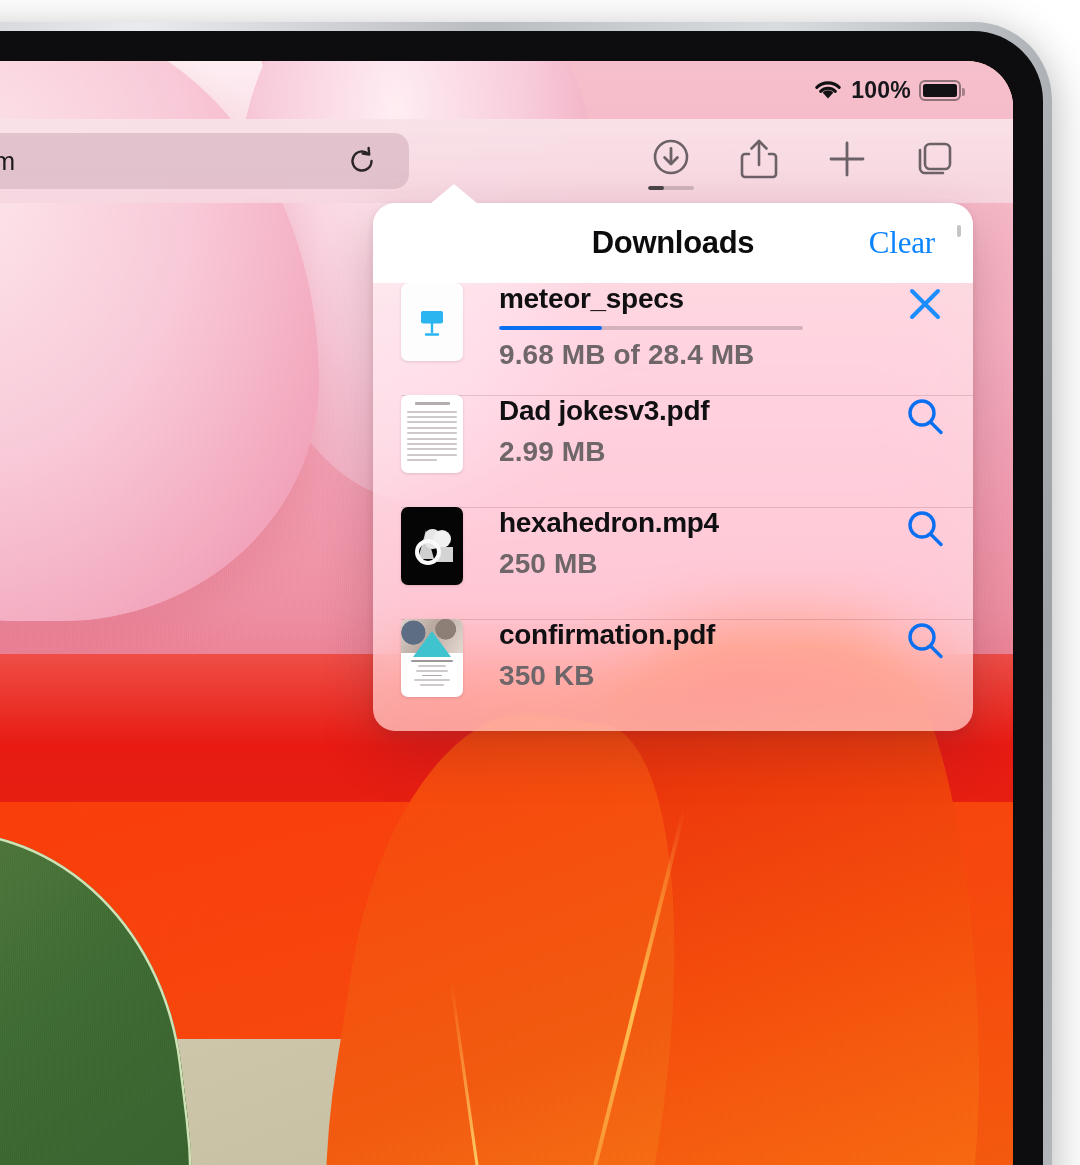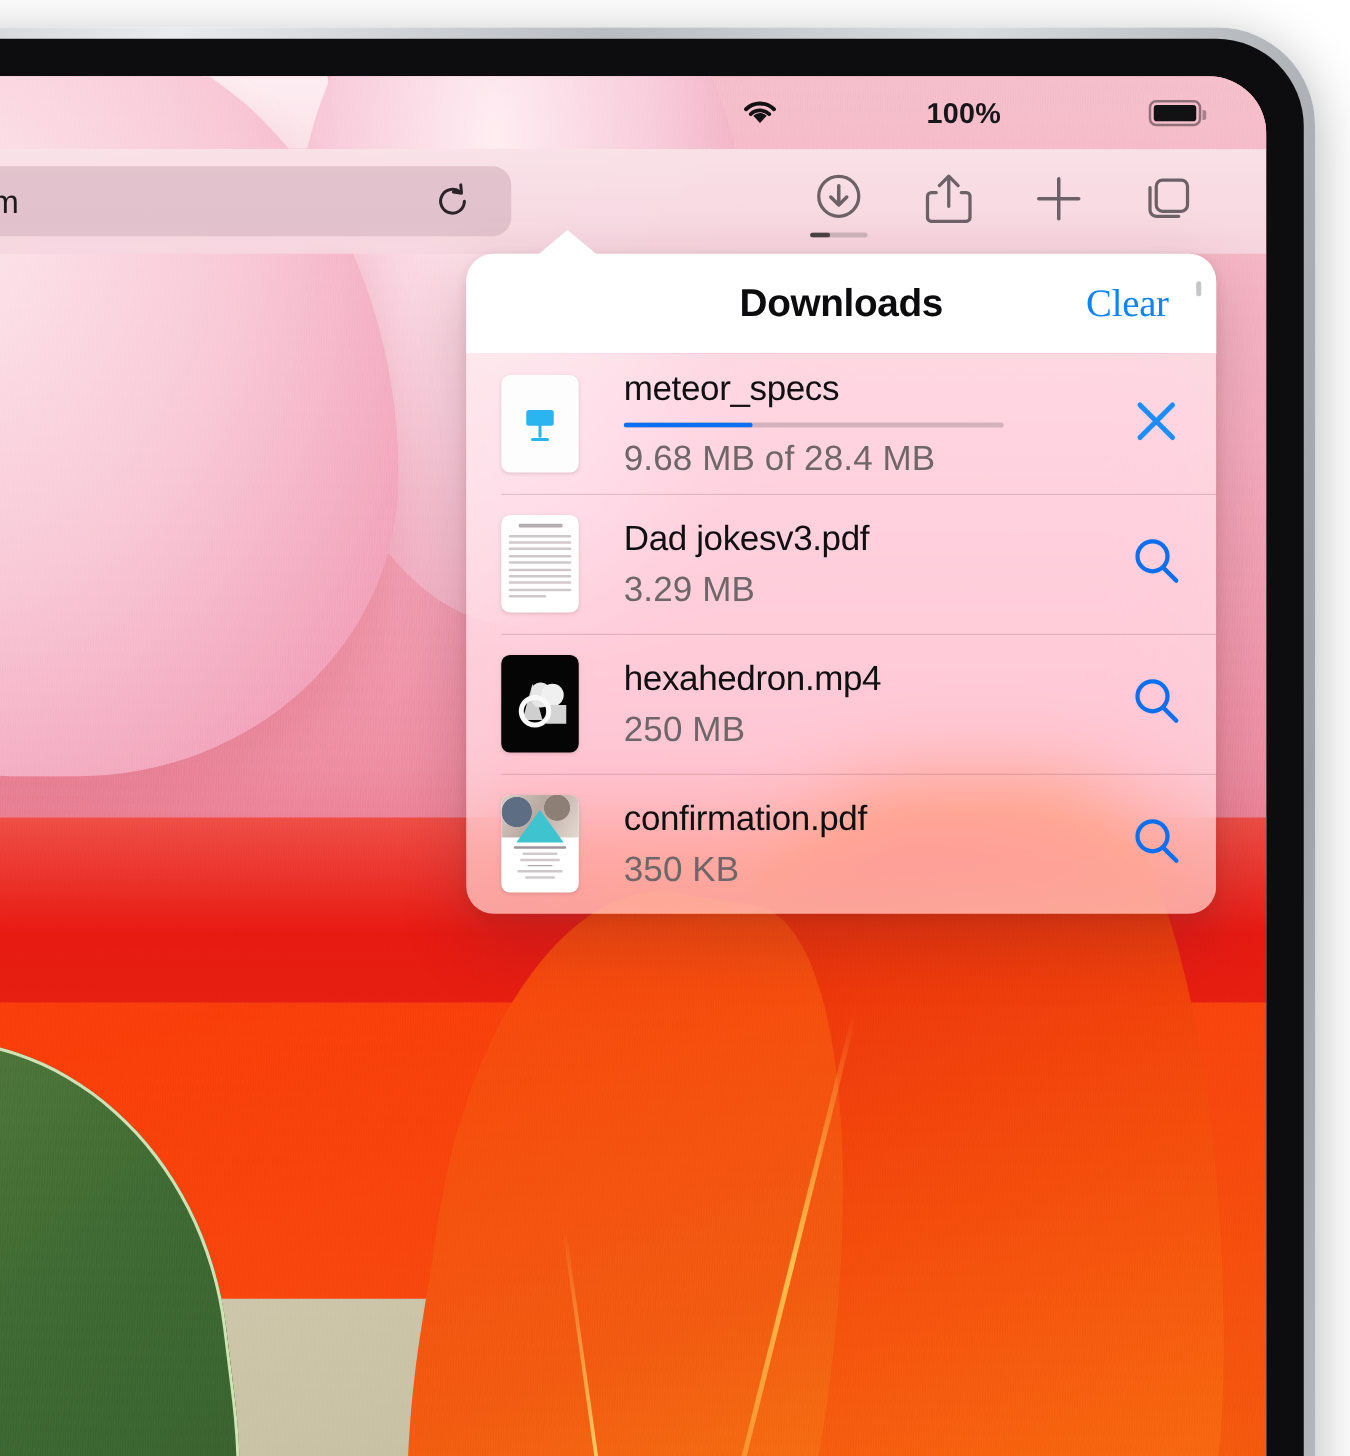--- a/index.html
+++ b/index.html
@@ -102,21 +102,21 @@
   }
   #wp-grain{
     inset:0;width:100%;height:100%;
     background-image:repeating-linear-gradient(92deg,rgba(255,255,255,.05) 0 1px,rgba(0,0,0,.03) 1px 2px);
     mix-blend-mode:overlay;opacity:.5;
   }
 
   
   #statusbar{
     position:absolute;right:0;top:0;height:58px;width:420px;
-    display:flex;align-items:center;justify-content:space-between;
+    display:flex;align-items:center;justify-content:flex-end;
     gap:8px;padding-right:52px;box-sizing:border-box;
     color:#17161a;font-size:23px;font-weight:700;letter-spacing:.2px;
   }
   #statusbar svg{display:block;}
   .batt{
     width:42px;height:21px;border:2.2px solid rgba(20,20,22,.45);border-radius:6px;
     position:relative;box-sizing:border-box;padding:2px;
   }
   .batt::after{
     content:"";position:absolute;right:-6px;top:6px;width:3.4px;height:8px;border-radius:0 2px 2px 0;
@@ -183,22 +183,23 @@
     position:absolute;right:12px;top:22px;width:4px;height:12px;border-radius:2px;
     background:rgba(90,90,95,.35);
   }
   #pop-body{
     background:rgba(255,244,243,.62);
     backdrop-filter:blur(34px) saturate(180%);
     border-radius:0 0 22px 22px;
     overflow:hidden;
   }
   .row{
-    position:relative;height:112px;display:flex;align-items:center;padding:0 0 0 28px;
+    position:relative;height:112px;display:flex;align-items:flex-start;padding:0 0 0 28px;
     box-sizing:border-box;
+    font-weight:bold;
   }
   .row + .row::before{
     content:"";position:absolute;left:28px;right:0;top:0;height:1px;
     background:rgba(90,60,65,.18);
   }
   .thumb{
     width:62px;height:78px;flex:none;border-radius:7px;overflow:hidden;
     position:relative;background:#fff;
     box-shadow:0 1px 3px rgba(80,40,45,.16);
   }
@@ -380,21 +381,21 @@
               <div class="ln"></div>
                 <div class="ln"></div>
                 <div class="ln"></div>
               <div class="ln"></div>
                 <div class="ln"></div>
                 <div class="ln"></div>
               <div class="ln" style="width:60%"></div>
             </div>
             <div class="meta">
               <div class="fname">Dad jokesv3.pdf</div>
-              <div class="fsize">3.29 MB</div>
+              <div class="fsize">2.99 MB</div>
             </div>
             <div class="act">
               <span>
                 <svg width="44" height="44" viewBox="0 0 44 44">
                   <circle cx="19" cy="18" r="12" stroke="#0a6ff0" stroke-width="3.4" fill="none"></circle>
                   <path d="M28 27.5 L38 37.5" stroke="#0a6ff0" stroke-width="3.4" stroke-linecap="round"></path>
                 </svg>
               </span>
             </div>
           </div>

